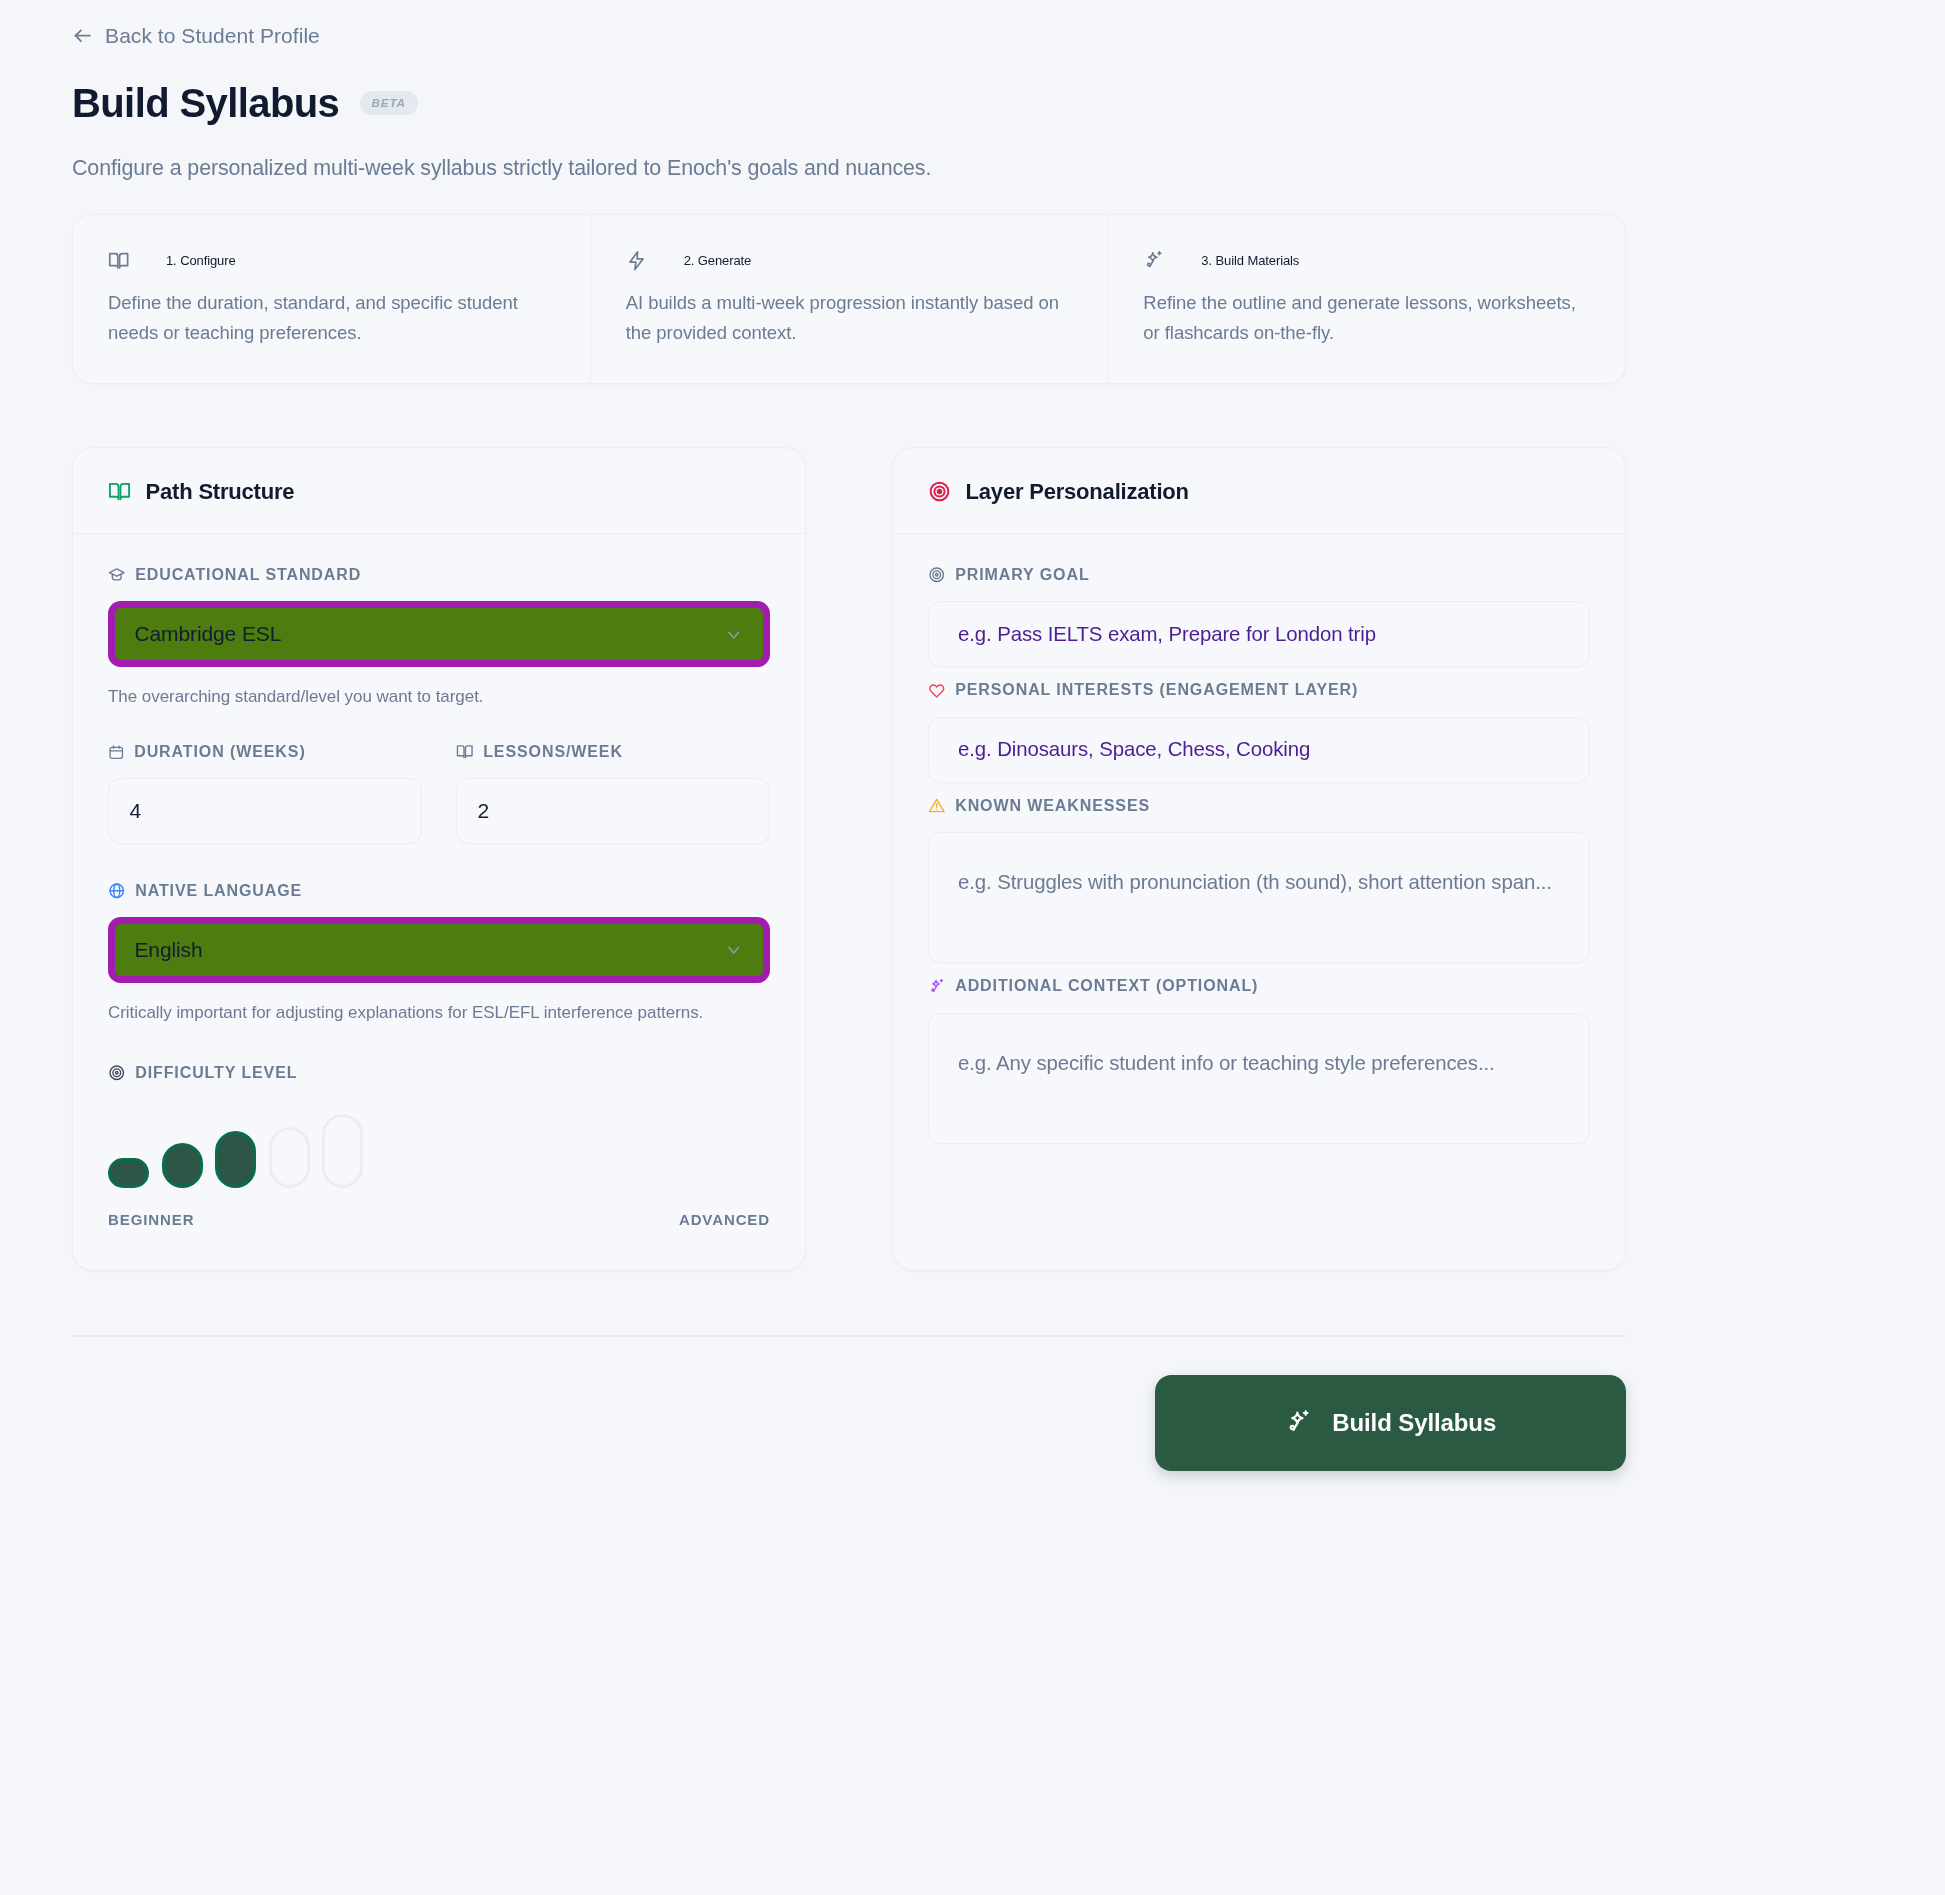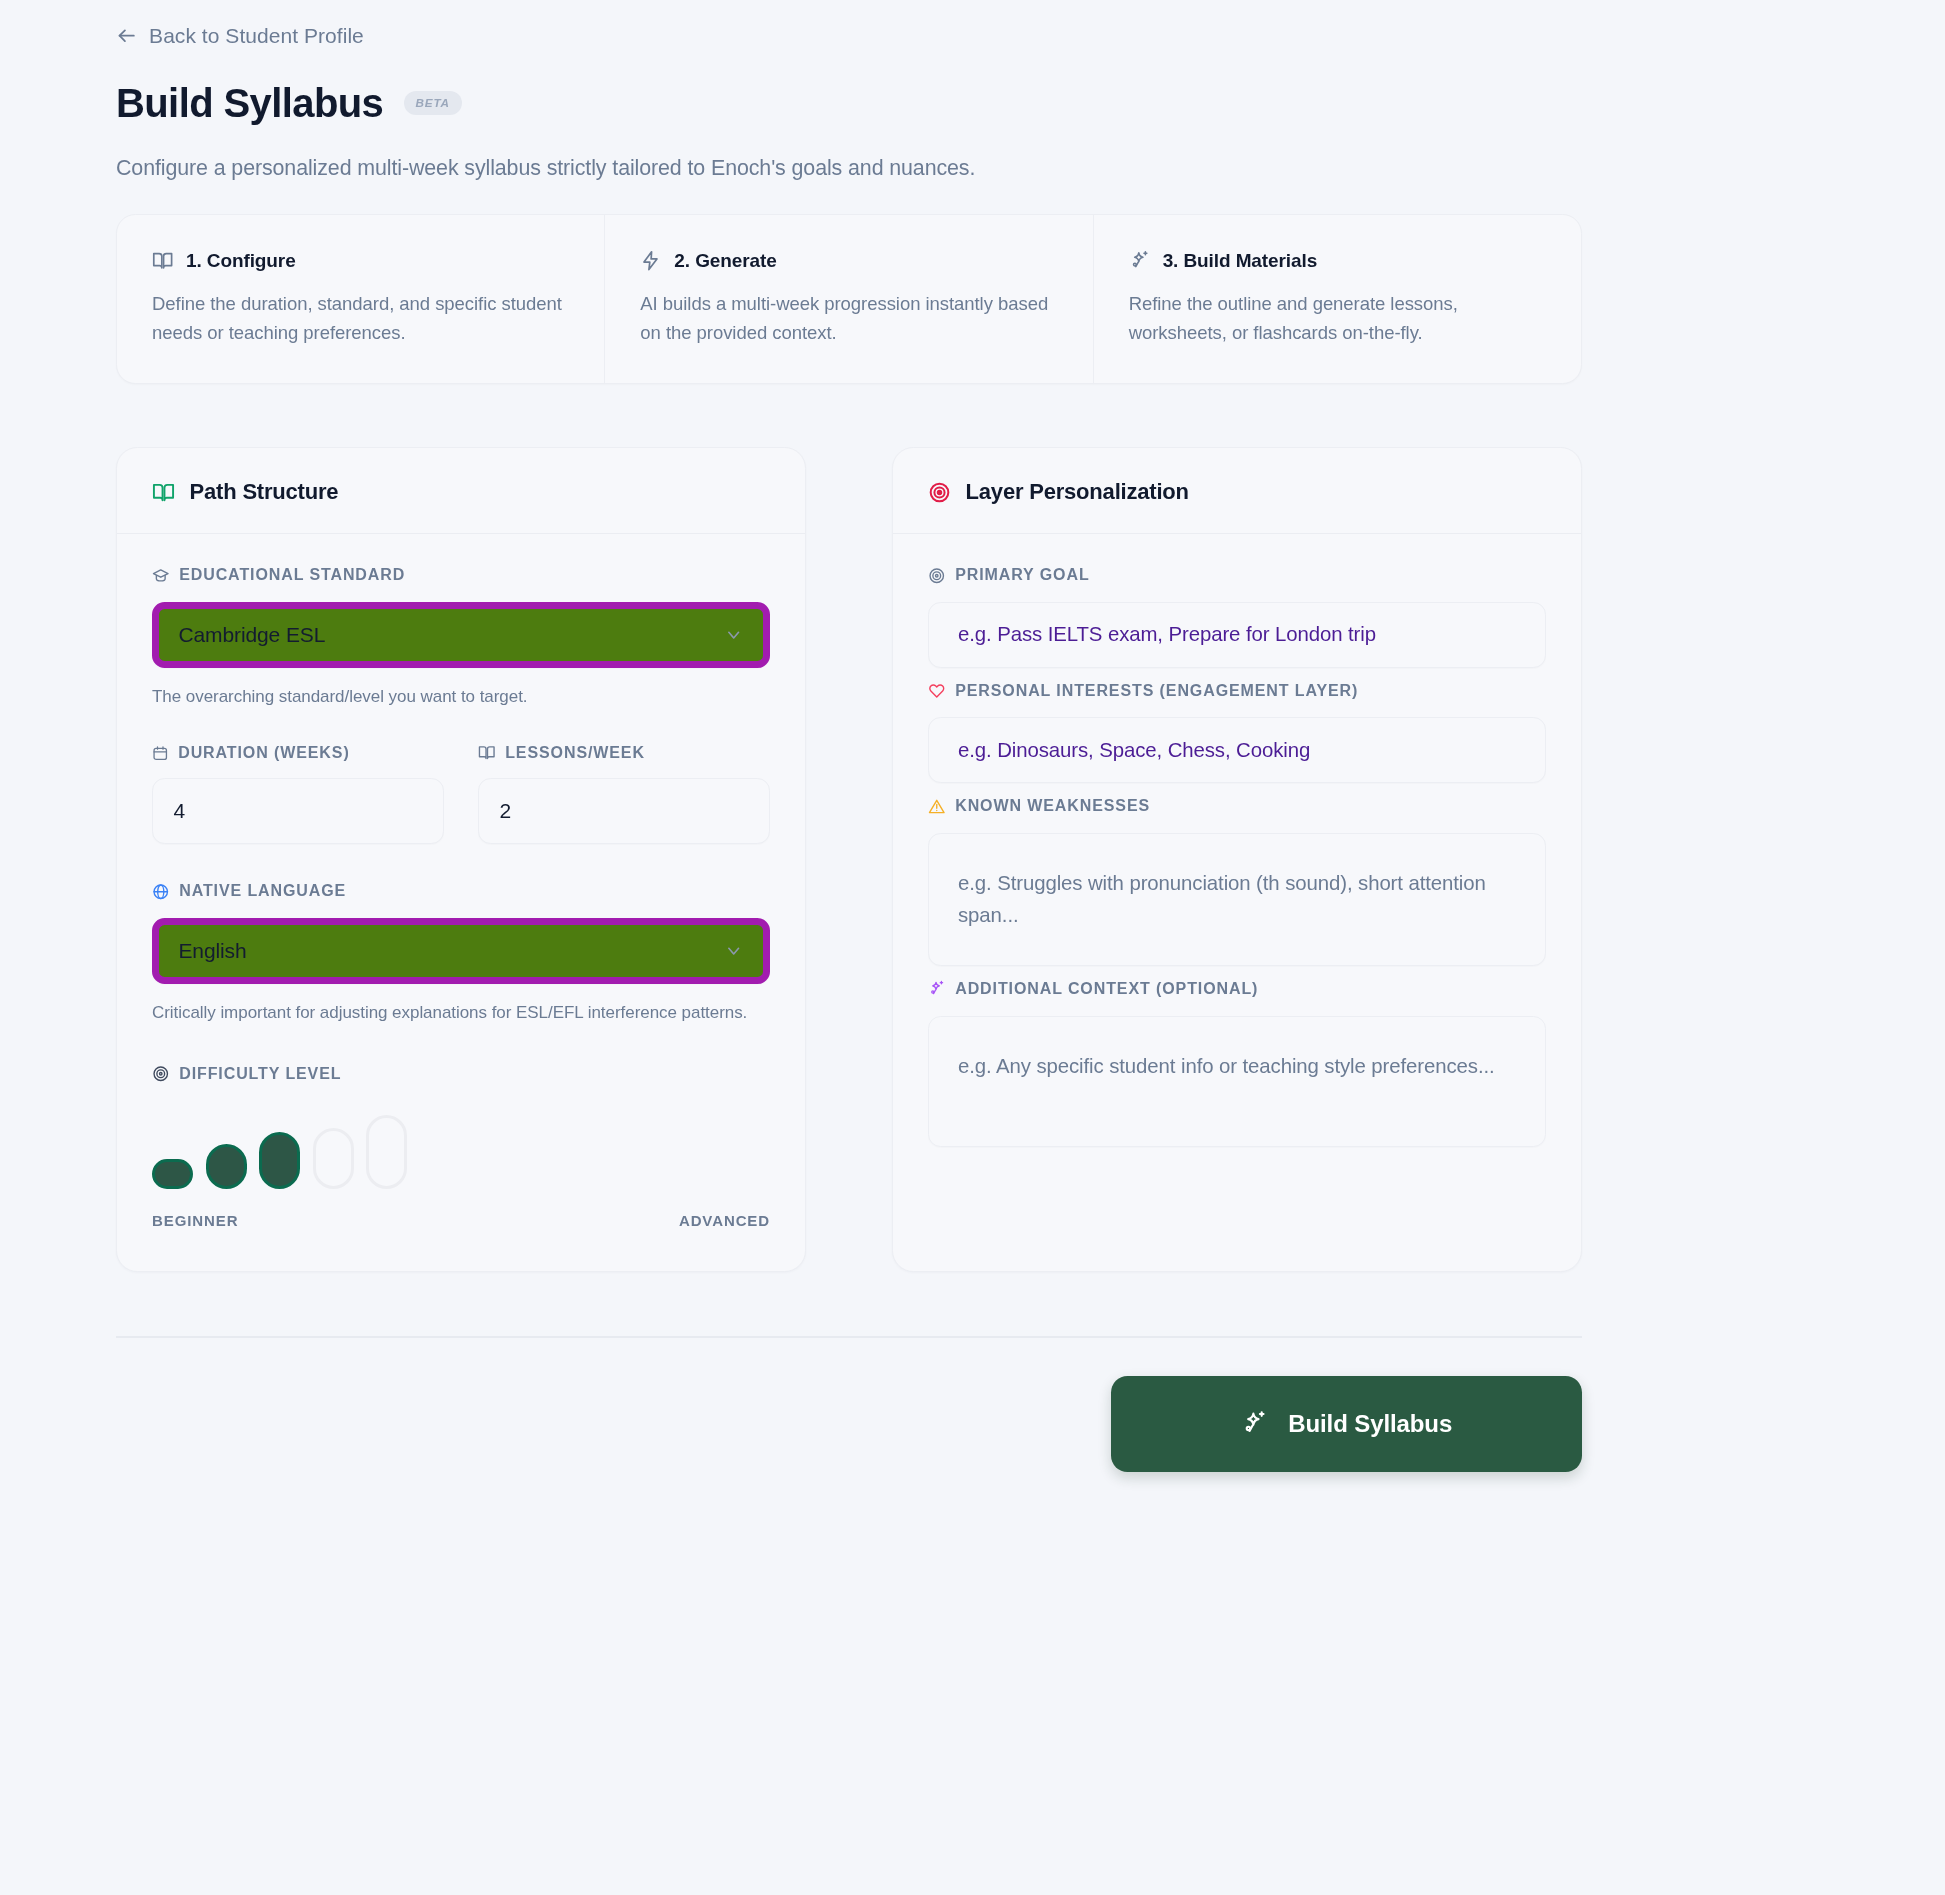--- a/index.html
+++ b/index.html
@@ -10,21 +10,21 @@
     background: #f4f6fa;
     font-family: "Liberation Sans", sans-serif;
     -webkit-font-smoothing: antialiased;
   }
 
   .page {
     position: relative;
     width: 1698px;
     height: 1895px;
     background: #f4f6fa;
-    padding: 0 116px;
+    padding: 0 72px;
   }
 
   
   .back-link {
     display: flex;
     align-items: center;
     gap: 11.7px;
     padding-top: 24px;
     color: #6b7b93;
     font-size: 21px;
@@ -80,24 +80,25 @@
     padding: 35px 37px 35px 35px;
   }
   .step + .step { border-left: 1px solid #eceef3; }
   .step-head {
     display: flex;
     align-items: center;
     gap: 12.6px;
     margin-bottom: 16.5px;
   }
   .step-title {
-    font-size: 19px;
-    font-weight: 700;
+    font-size: 13px;
+    font-weight: 400;
     color: #111a2e;
     letter-spacing: -0.1px;
+    margin-left: 24px;
   }
   .step-desc {
     font-size: 18.5px;
     line-height: 1.62;
     color: #6b7b93;
     letter-spacing: -0.05px;
   }
 
   
   .panels {

